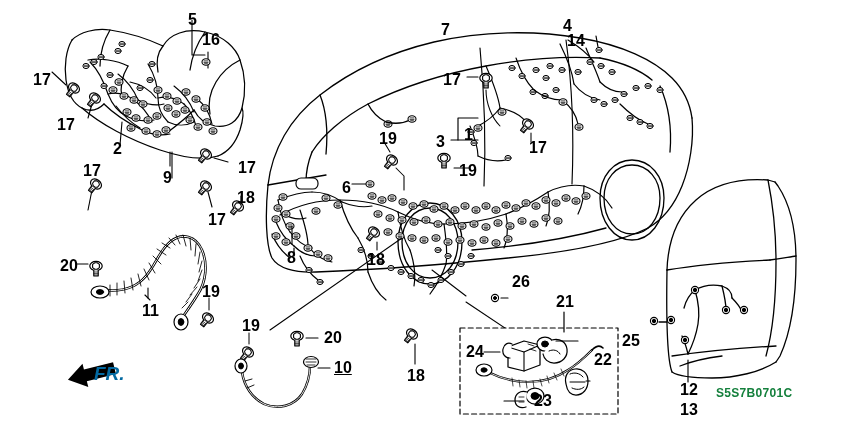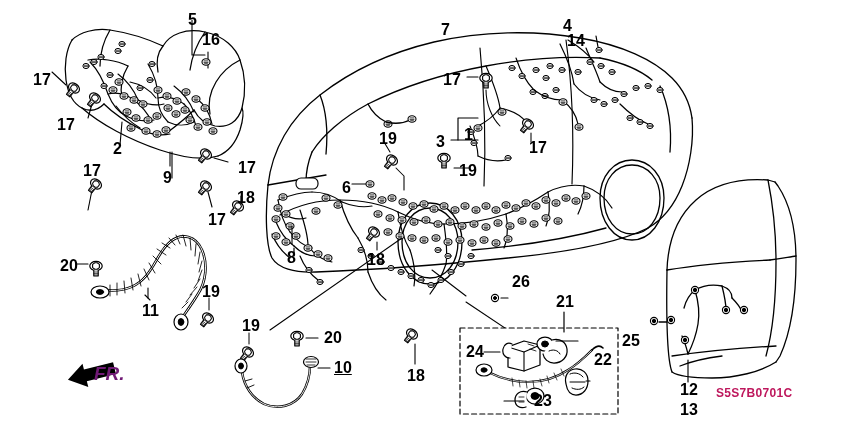--- a/index.html
+++ b/index.html
@@ -11,27 +11,27 @@
   svg.layer{position:absolute;left:0;top:0;width:850px;height:425px;}
   .num{
     position:absolute;
     font-family:"Liberation Sans", sans-serif;
     font-size:16px;font-weight:700;color:#000;
     line-height:1;white-space:nowrap;
   }
   .partno{
     position:absolute;
     font-family:"Liberation Sans", sans-serif;
-    font-size:12px;font-weight:700;color:#be185d;
+    font-size:12px;font-weight:700;color:#15803d;
     letter-spacing:0.3px;white-space:nowrap;
   }
   .frlabel{
     position:absolute;
     font-family:"Liberation Sans", sans-serif;
-    font-size:19px;font-weight:700;font-style:italic;color:#701a75;
+    font-size:19px;font-weight:700;font-style:italic;color:#0369a1;
     white-space:nowrap;
   }
 </style>
 </head>
 <body>
 
 <div id="root">
 
   <svg class="layer" viewBox="0 0 850 425">
     <defs>

